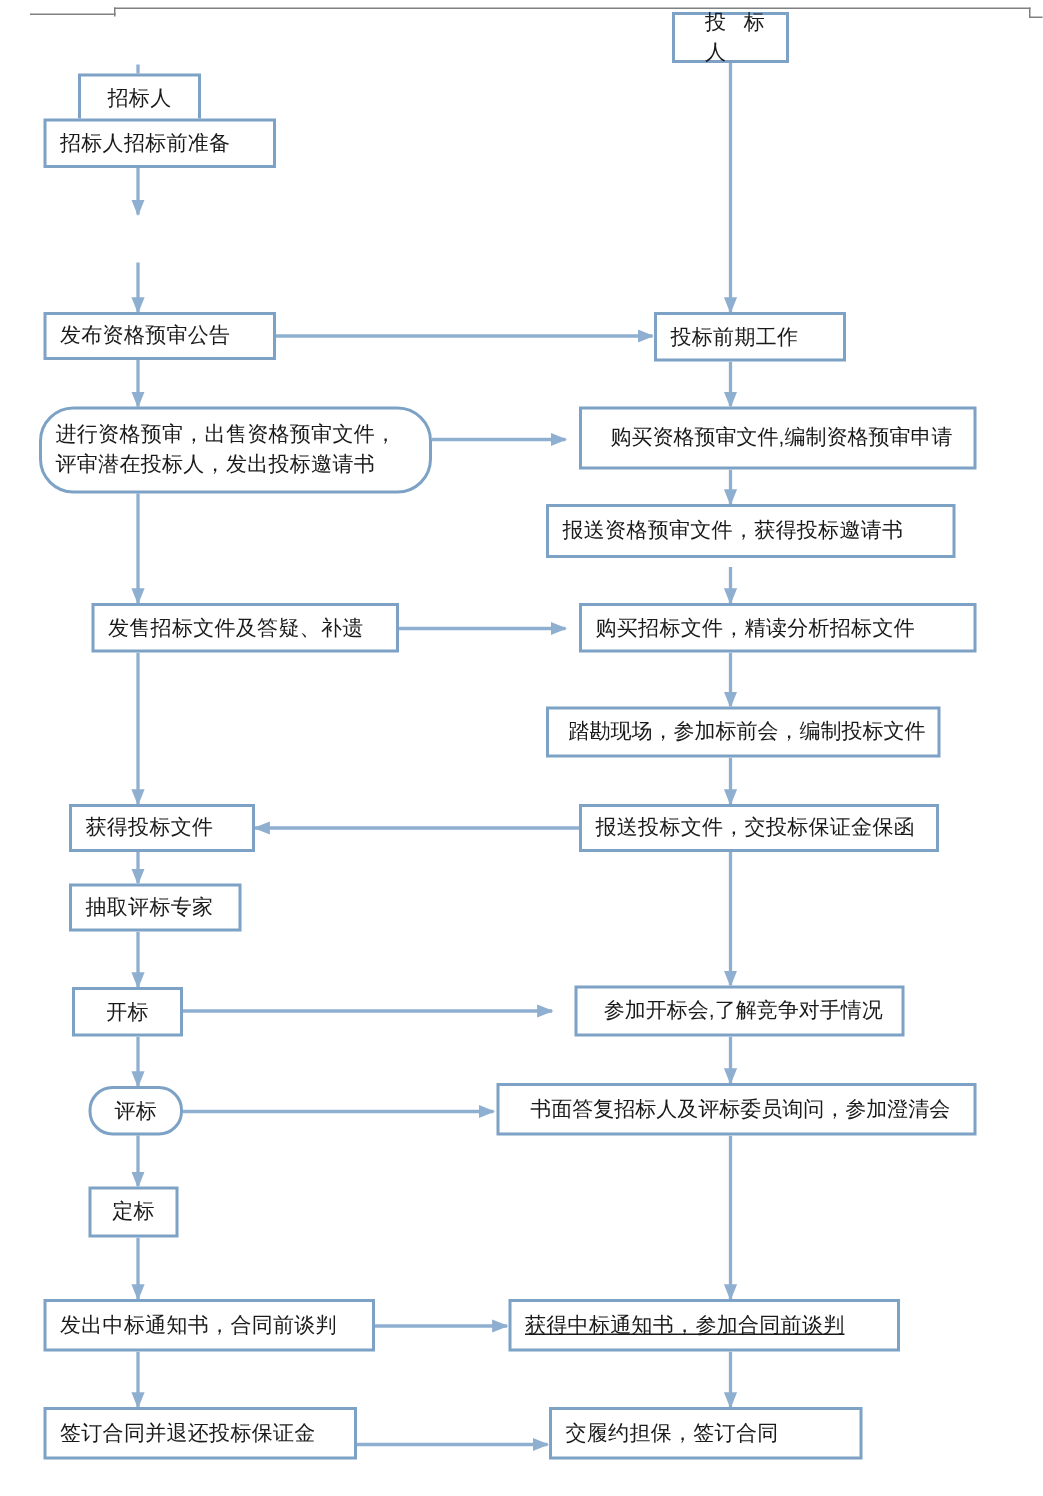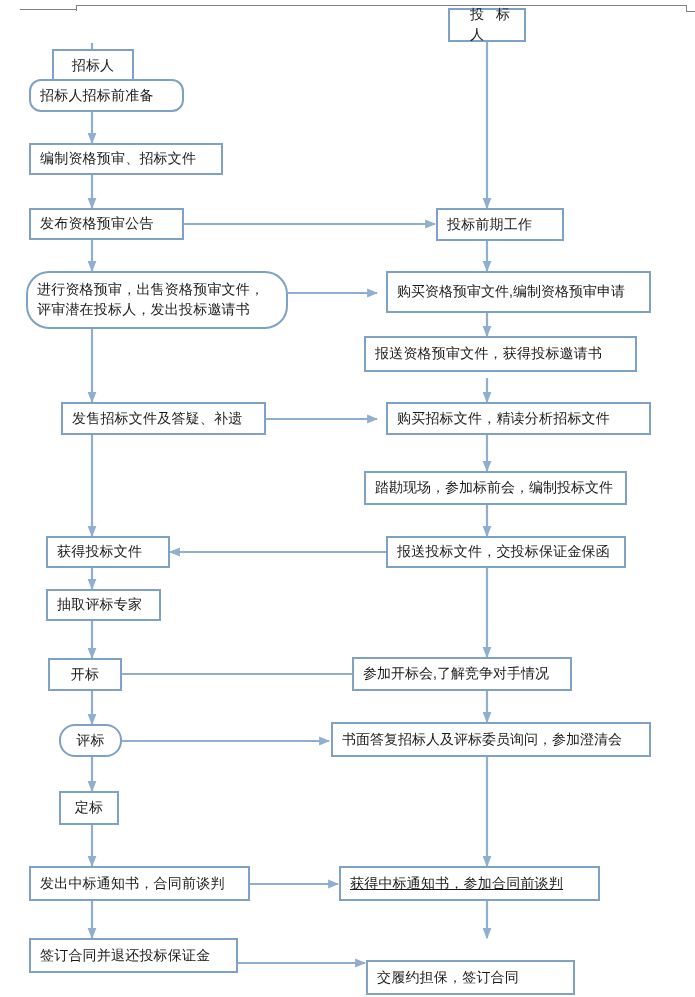--- a/index.html
+++ b/index.html
@@ -43,20 +43,21 @@
     justify-content: center;
     padding-left: 4px;
   }
   .node-box.wide-spaced {
     letter-spacing: 4px;
     justify-content: center;
     padding-left: 20px;
   }
   .node-box.tight {
     letter-spacing: 0px;
+    justify-content: center;
   }
   .margin-mark {
     position: absolute;
     background: #808080;
   }
 </style>
 </head>
 <body>
 
 <div id="flow-root">
@@ -107,27 +108,24 @@
       <path d="M 122 741 L 329 741"></path>
       <path d="M 250 884 L 338 884"></path>
       <path d="M 238 963 L 365 963"></path>
     </g>
   </svg>
 
   <div class="node-box center-text" style="left:52px; top:9px; width:82px; height:34px;margin-top:40px;">
     <span>招标人</span>
   </div>
 
-  <div class="node-box" style="left:29px; top:79px; width:155px; height:33px;border-radius:12px;">
+  <div class="node-box" style="left:29px; top:79px; width:155px; height:33px;">
     <span>招标人招标前准备</span>
   </div>
 
-  <div class="node-box" style="left:29px; top:143px; width:194px; height:32px;">
-    <span>编制资格预审、招标文件</span>
-  </div>
 
   <div class="node-box" style="left:29px; top:208px; width:155px; height:32px;">
     <span>发布资格预审公告</span>
   </div>
 
   <div class="node-box" style="left:26px; top:271px; width:262px; height:58px;border-radius:23px;">
     <span>进行资格预审，出售资格预审文件，
 评审潜在投标人，发出投标邀请书</span>
   </div>
 
@@ -184,29 +182,29 @@
   </div>
 
   <div class="node-box tight" style="left:364px; top:471px; width:263px; height:34px;">
     <span>踏勘现场，参加标前会，编制投标文件</span>
   </div>
 
   <div class="node-box" style="left:386px; top:536px; width:240px; height:32px;">
     <span>报送投标文件，交投标保证金保函</span>
   </div>
 
-  <div class="node-box tight" style="left:352px; top:657px; width:220px; height:34px;">
+  <div class="node-box tight" style="left:383px; top:657px; width:220px; height:34px;">
     <span>参加开标会,了解竞争对手情况</span>
   </div>
 
   <div class="node-box tight" style="left:331px; top:722px; width:320px; height:35px;">
     <span>书面答复招标人及评标委员询问，参加澄清会</span>
   </div>
 
   <div class="node-box" style="left:339px; top:866px; width:261px; height:35px;text-decoration:underline;">
     <span>获得中标通知书，参加合同前谈判</span>
   </div>
 
-  <div class="node-box" style="left:366px; top:960px; width:209px; height:35px;">
+  <div class="node-box" style="left:366px; top:938px; width:209px; height:35px;">
     <span>交履约担保，签订合同</span>
   </div>
 
 </div>
 
 </body></html>

